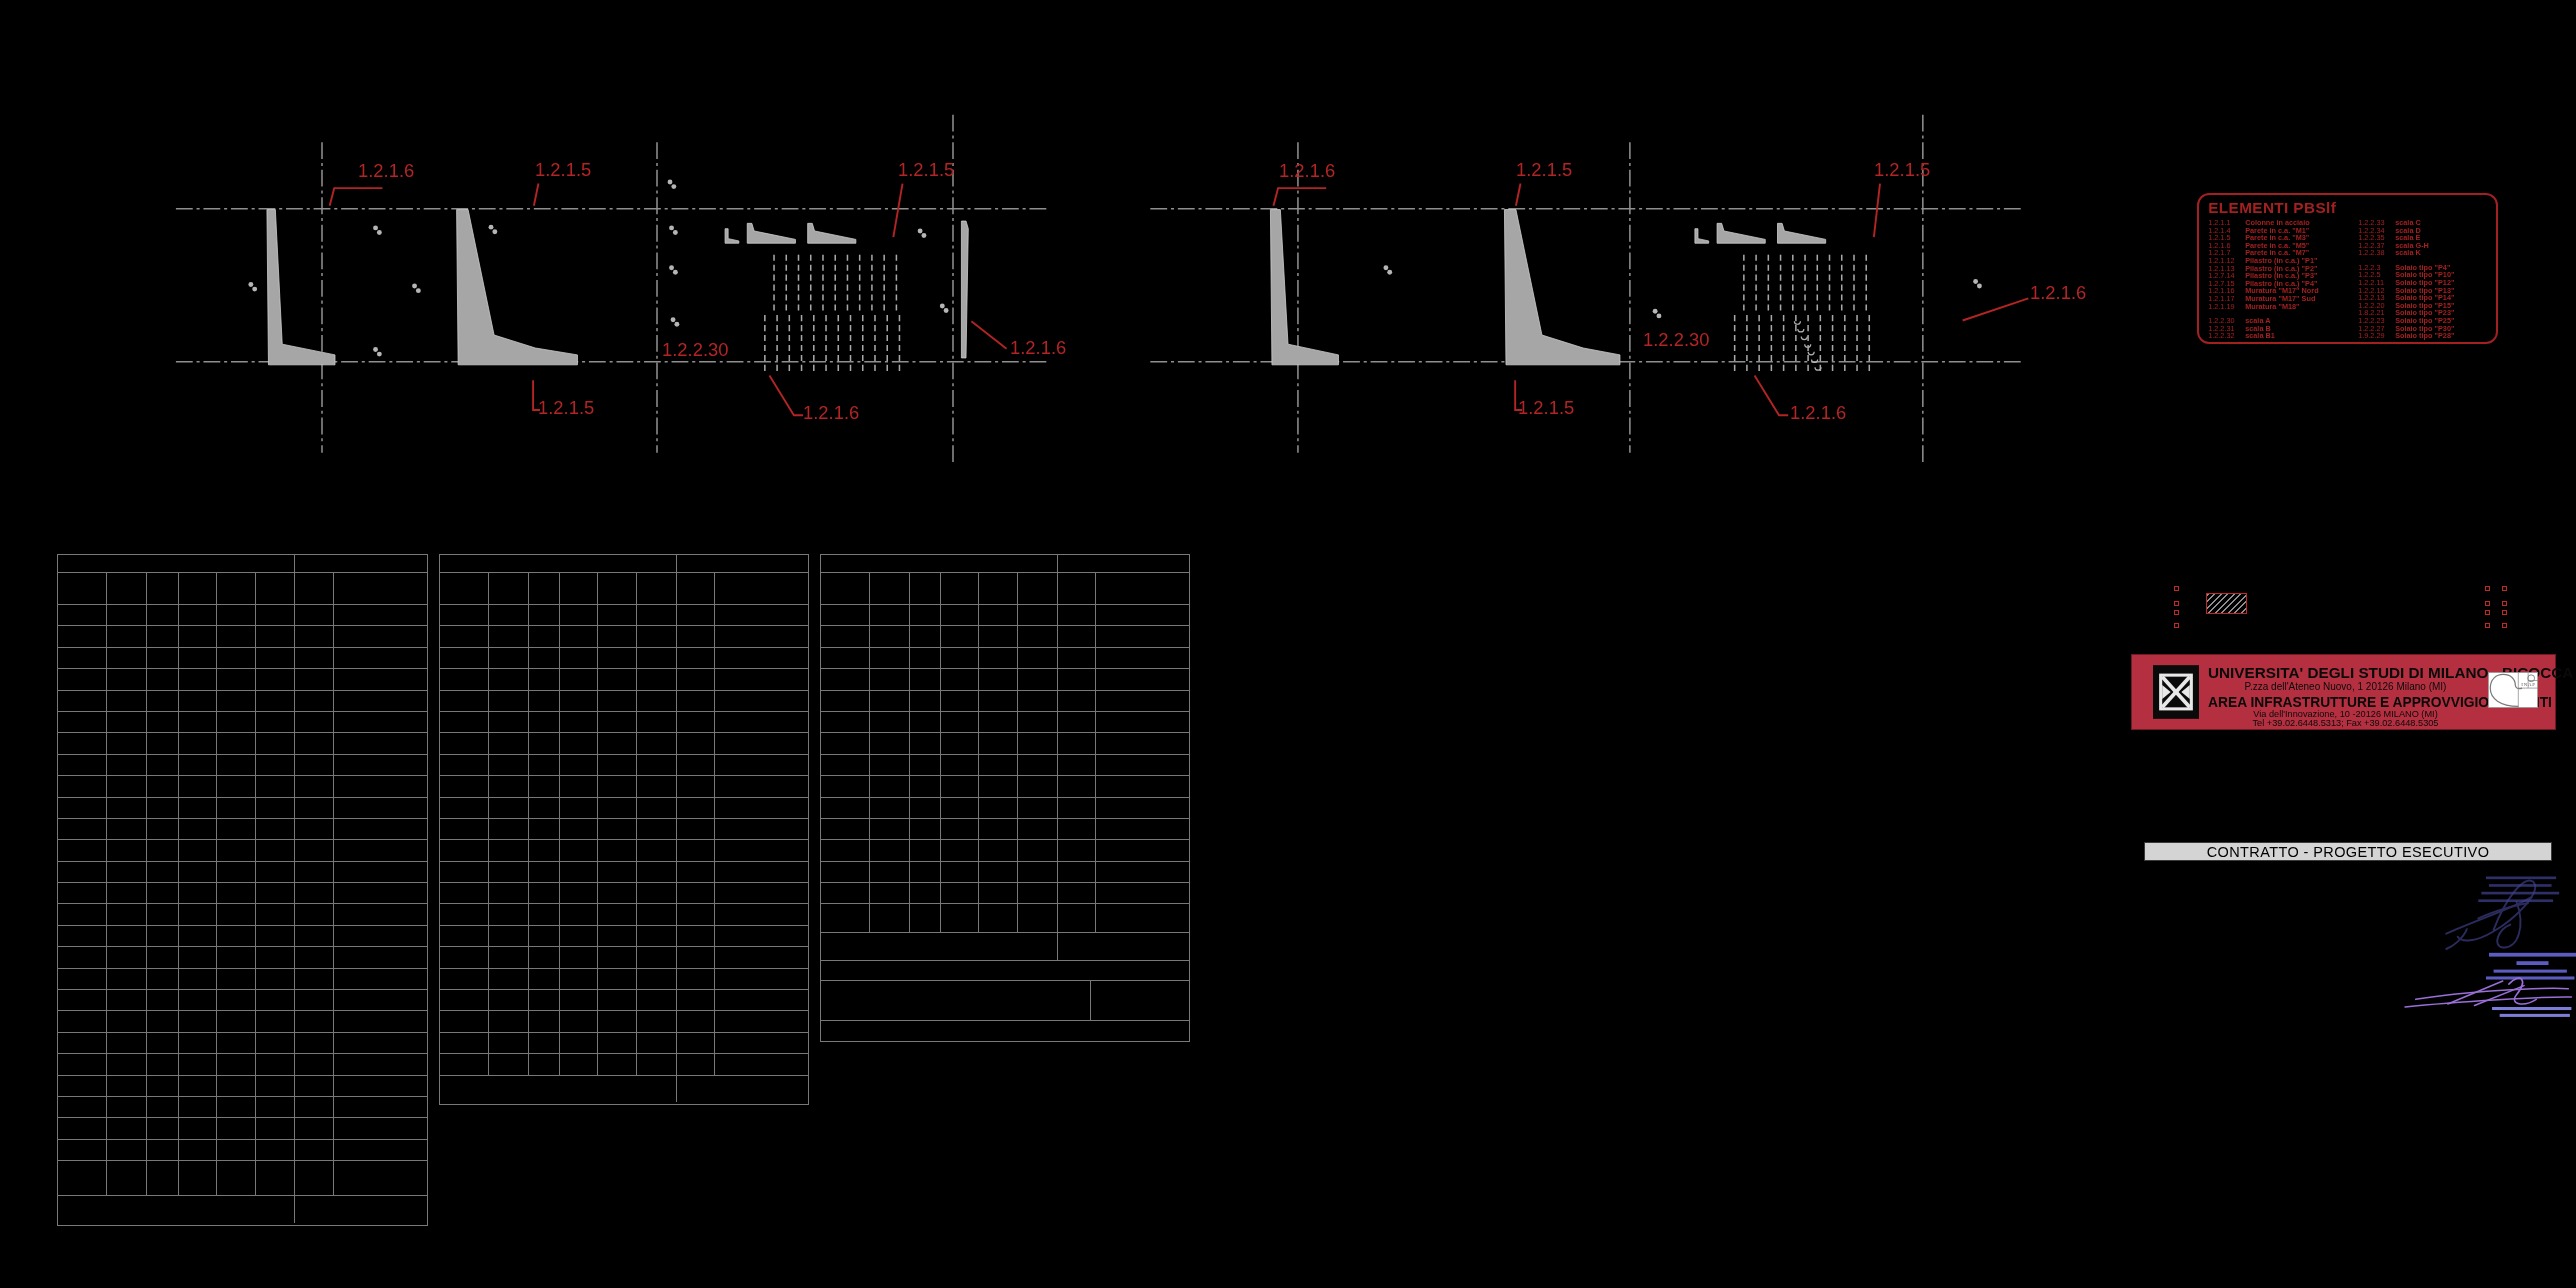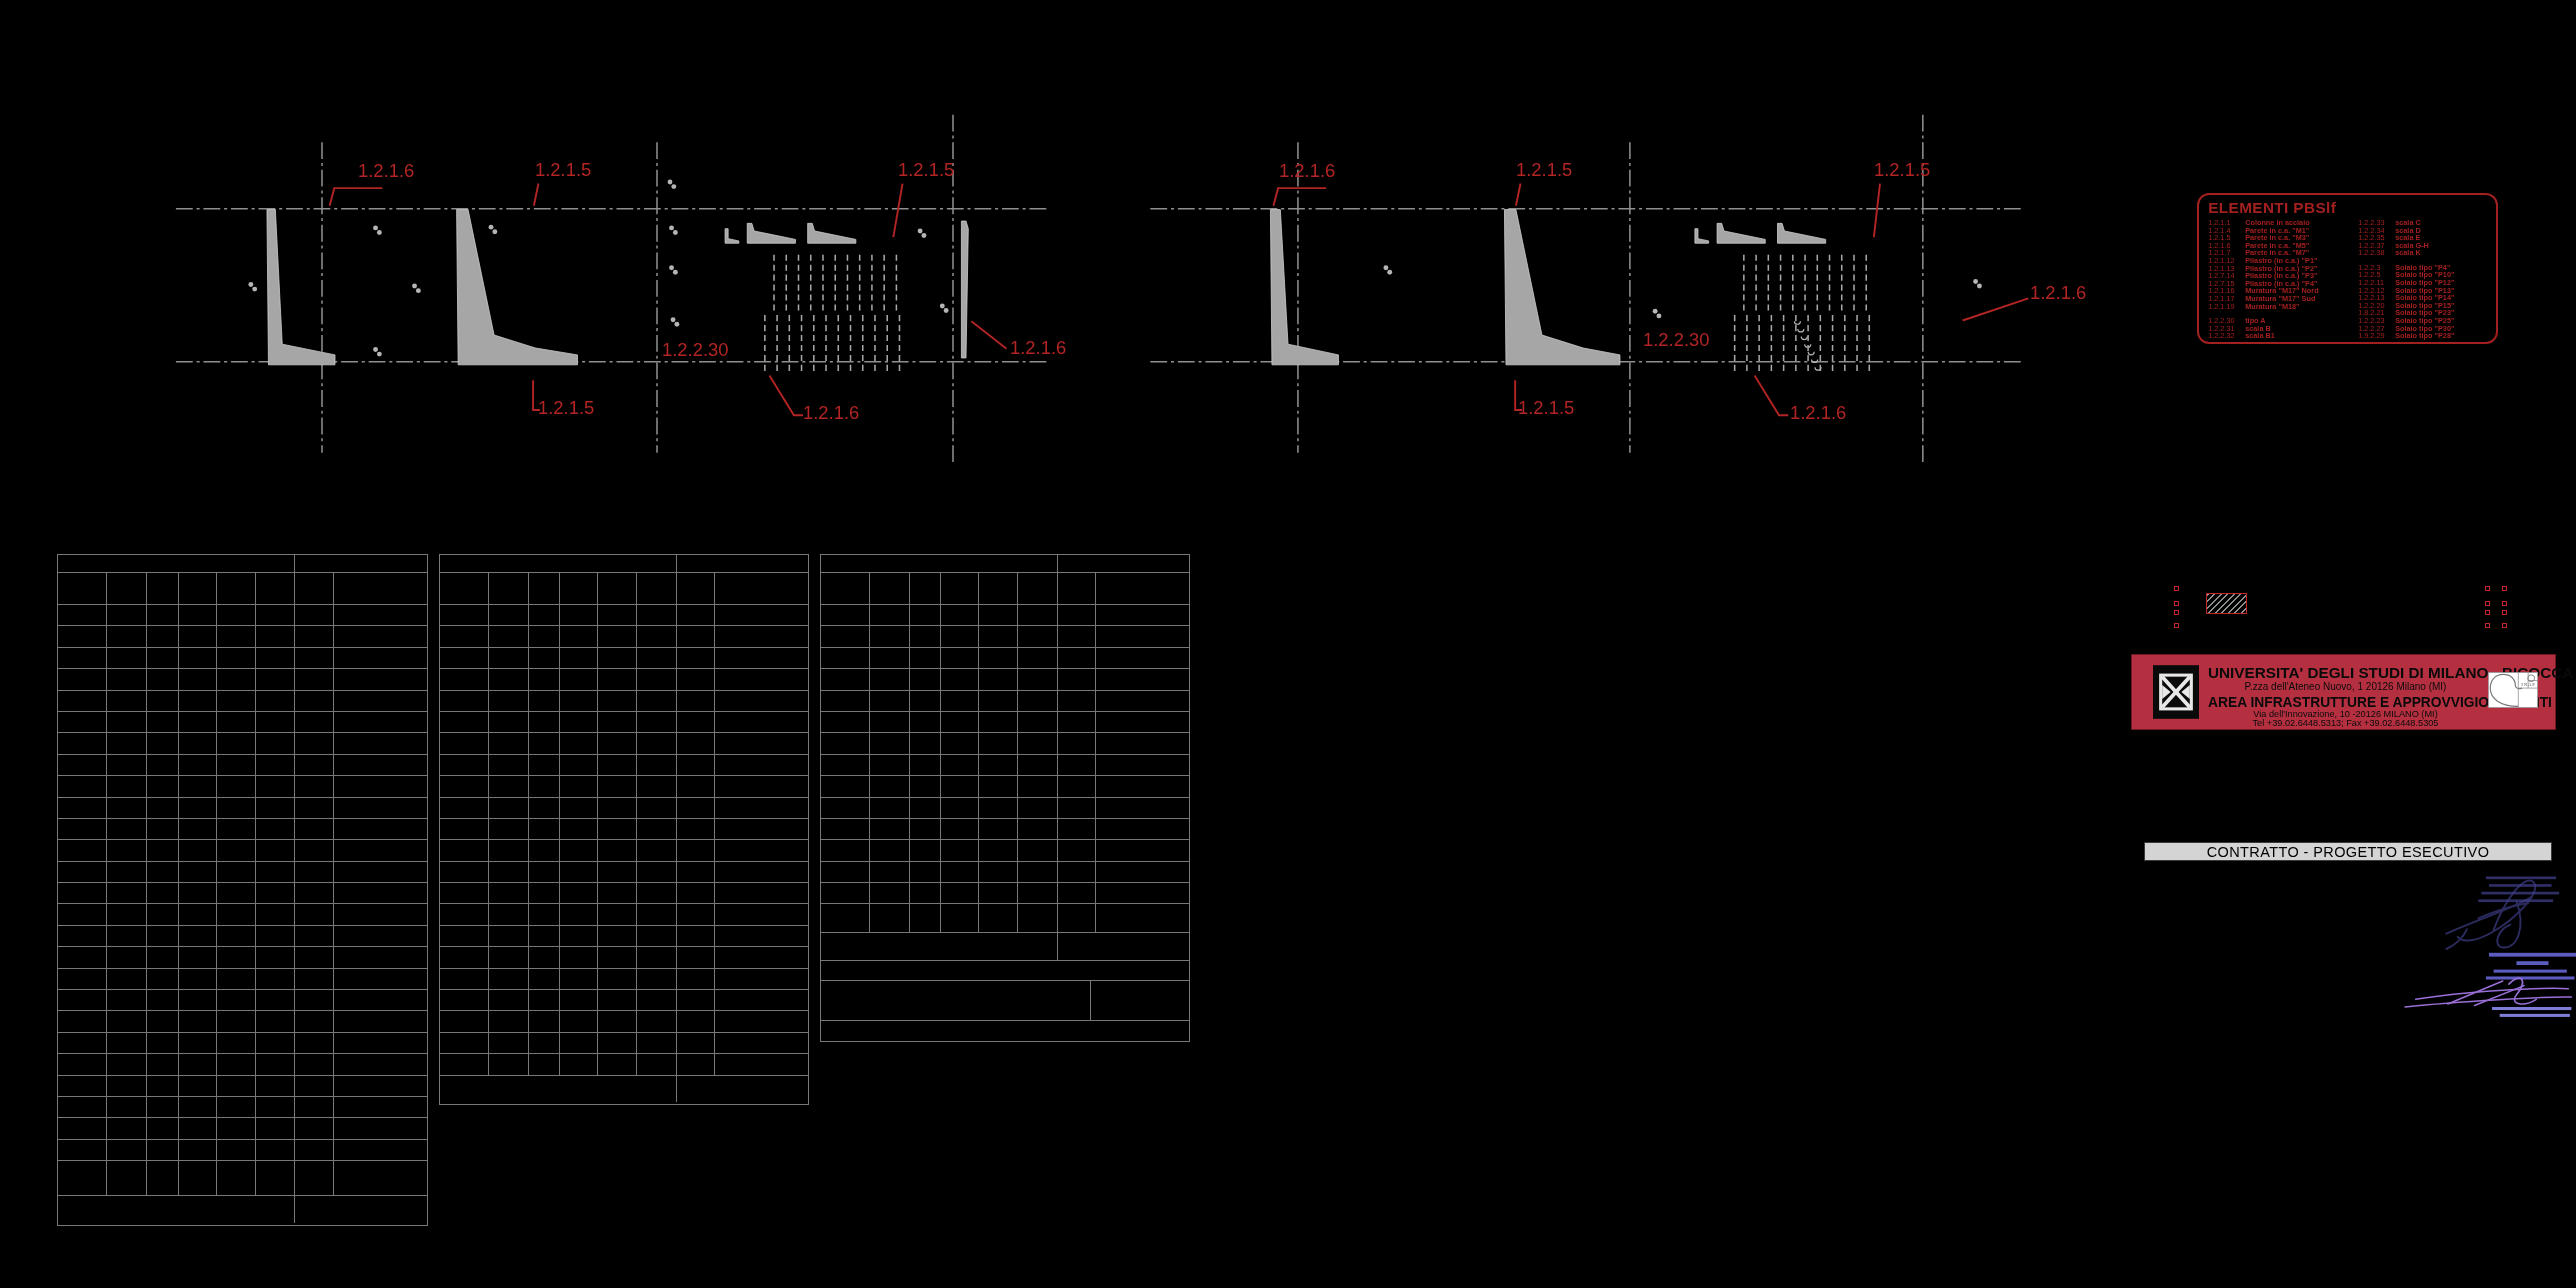--- a/index.html
+++ b/index.html
@@ -255,21 +255,21 @@
               <span class="leg-label">Muratura "M17" Sud</span>
             </div>
             <div class="leg-row">
               <span class="leg-code">1.2.1.19</span>
               <span class="leg-label">Muratura "M18"</span>
             </div>
           </div>
           <div style="margin-top: 6.9px;">
             <div class="leg-row">
               <span class="leg-code">1.2.2.30</span>
-              <span class="leg-label">tipo A</span>
+              <span class="leg-label">scala A</span>
             </div>
             <div class="leg-row">
               <span class="leg-code">1.2.2.31</span>
               <span class="leg-label">scala B</span>
             </div>
             <div class="leg-row">
               <span class="leg-code">1.2.2.32</span>
               <span class="leg-label">scala B1</span>
             </div>
           </div>

